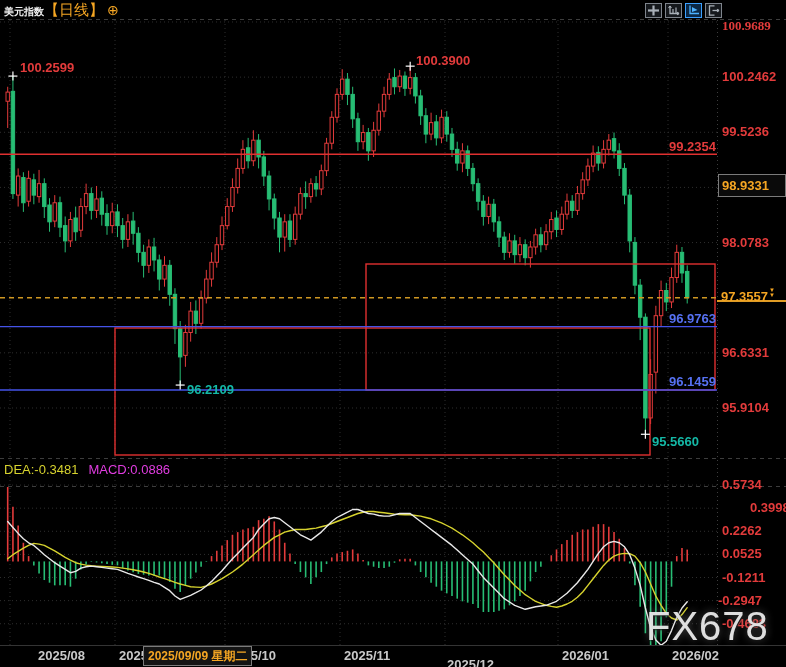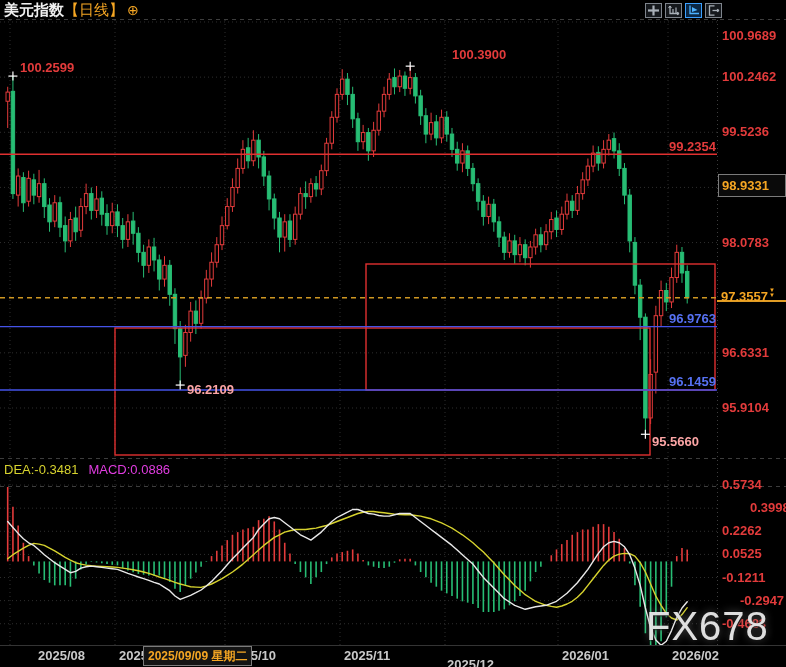--- a/index.html
+++ b/index.html
@@ -1,23 +1,23 @@
 <!DOCTYPE html>
 <html><head>
 <meta charset="utf-8">
 <style>
   html,body{margin:0;padding:0;background:#000;}
   #app{position:relative;width:786px;height:667px;background:#000;overflow:hidden;
        font-family:"Liberation Sans",sans-serif;}
   .lbl{position:absolute;white-space:nowrap;font-weight:bold;font-size:13px;line-height:14px;}
   .red{color:#e23b3b}
-  .green{color:#fca5a5}
+  .green{color:#14b8a6}
   .blue{color:#5671f2}
   #title-bar{position:absolute;left:4px;top:1px;display:flex;align-items:baseline;z-index:5;}
-  #title-bar .sym{font-size:15px;font-weight:bold;color:#f0f0f0;}
+  #title-bar .sym{font-size:10px;font-weight:bold;color:#f0f0f0;}
   #title-bar .per{font-size:15px;font-weight:normal;color:#f5a623;}
   #title-bar .plus{font-size:14px;color:#f5a623;margin-left:3px;}
   #toolbar{position:absolute;left:645px;top:3px;display:flex;gap:3px;z-index:6;}
   .tool{width:17px;height:15px;background:#15181c;border:1px solid #7e8max4a8;border:1px solid #7e848c;
         display:flex;align-items:center;justify-content:center;box-sizing:border-box;}
   .tool.active{border-color:#3da1ff;background:#0b2845;}
   #price-tick-layer .lbl, #macd-tick-layer .lbl{color:#e23b3b;}
   #xaxis-layer .lbl{color:#c9c9c9;}
   #last-price-label{position:absolute;left:717px;top:287px;width:69px;z-index:4;
       border-bottom:2px solid #e09c25;padding-left:4px;height:13px;}
@@ -531,48 +531,48 @@
     <div class="tool">
       <svg width="13" height="11" viewBox="0 0 13 11">
         <path d="M7.5,0.8 H2.5 V10.2 H7.5" fill="none" stroke="#a9b0b8" stroke-width="1.3"></path>
         <line x1="5.5" y1="5.5" x2="12" y2="5.5" stroke="#a9b0b8" stroke-width="1.3"></line>
         <path d="M12,5.5 L10,4.2 M12,5.5 L10,6.8" fill="none" stroke="#a9b0b8" stroke-width="1.1"></path>
       </svg>
     </div>
   </div>
 
   <div id="price-tick-layer">
-      <div class="lbl " style="left: 722px; top: 29px; z-index: 3;">100.9689</div>
+      <div class="lbl " style="left: 722px; top: 19px; z-index: 3; font-family: Liberation Serif, serif;">100.9689</div>
       <div class="lbl " style="left: 722px; top: 70.1259px; z-index: 3;">100.2462</div>
       <div class="lbl " style="left: 722px; top: 125.268px; z-index: 3;">99.5236</div>
       <div class="lbl " style="left: 722px; top: 235.558px; z-index: 3;">98.0783</div>
       <div class="lbl " style="left: 722px; top: 345.842px; z-index: 3;">96.6331</div>
       <div class="lbl " style="left: 722px; top: 400.991px; z-index: 3;">95.9104</div>
     </div>
   <div id="macd-tick-layer">
       <div class="lbl " style="left: 722px; top: 478.08px; z-index: 3;">0.5734</div>
       <div class="lbl " style="left: 750px; top: 501.187px; z-index: 3;">0.3998</div>
       <div class="lbl " style="left: 722px; top: 524.293px; z-index: 3;">0.2262</div>
       <div class="lbl " style="left: 722px; top: 547.412px; z-index: 3;">0.0525</div>
       <div class="lbl " style="left: 722px; top: 570.518px; z-index: 3;">-0.1211</div>
-      <div class="lbl " style="left: 740px; top: 593.625px; z-index: 3;">-0.2947</div>
+      <div class="lbl " style="left: 718px; top: 593.625px; z-index: 3;">-0.2947</div>
       <div class="lbl " style="left: 722px; top: 616.731px; z-index: 3;">-0.4683</div>
     </div>
   <div id="xaxis-layer">
       <div class="lbl " style="left: 38px; top: 649px; z-index: 3;">2025/08</div>
       <div class="lbl " style="left: 119px; top: 649px; z-index: 3;">2025/09</div>
       <div class="lbl " style="left: 229px; top: 649px; z-index: 3;">2025/10</div>
       <div class="lbl " style="left: 344px; top: 649px; z-index: 3;">2025/11</div>
       <div class="lbl " style="left: 447px; top: 658px; z-index: 3;">2025/12</div>
       <div class="lbl " style="left: 562px; top: 649px; z-index: 3;">2026/01</div>
       <div class="lbl " style="left: 672px; top: 649px; z-index: 3;">2026/02</div>
     </div>
 
   <div class="lbl red annot" style="left:20px;top:61px;z-index:4;">100.2599</div>
-  <div class="lbl red annot" style="left:416px;top:48px;z-index:4;margin-left:36px;">100.3900</div>
+  <div class="lbl red annot" style="left:416px;top:54px;z-index:4;">100.3900</div>
   <div class="lbl green annot" style="left:187px;top:383px;z-index:4;">96.2109</div>
   <div class="lbl green annot" style="left:652px;top:435px;z-index:4;">95.5660</div>
   <div class="lbl red annot" style="right:70px;top:140px;z-index:4;">99.2354</div>
   <div class="lbl blue annot" style="right:70px;top:312px;z-index:4;">96.9763</div>
   <div class="lbl blue annot" style="right:70px;top:375px;z-index:4;">96.1459</div>
 
   <div id="last-price-label">
     <span class="txt">97.3557</span>
   </div>
   <div id="price-arrows">

